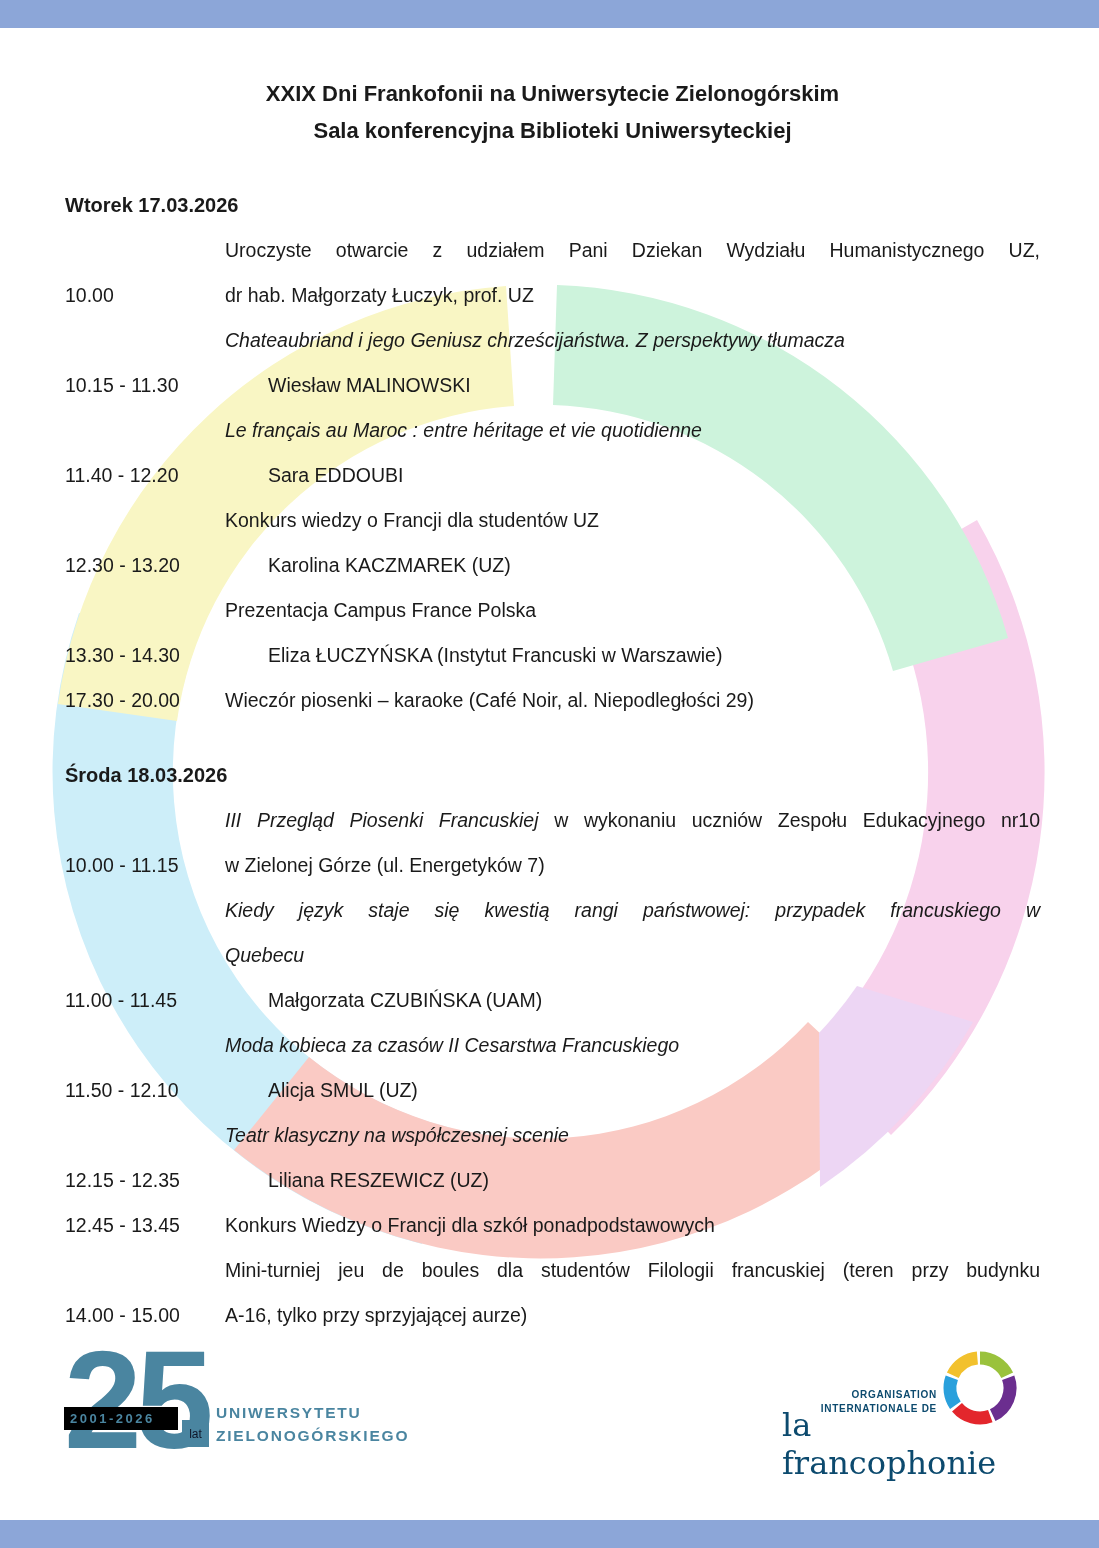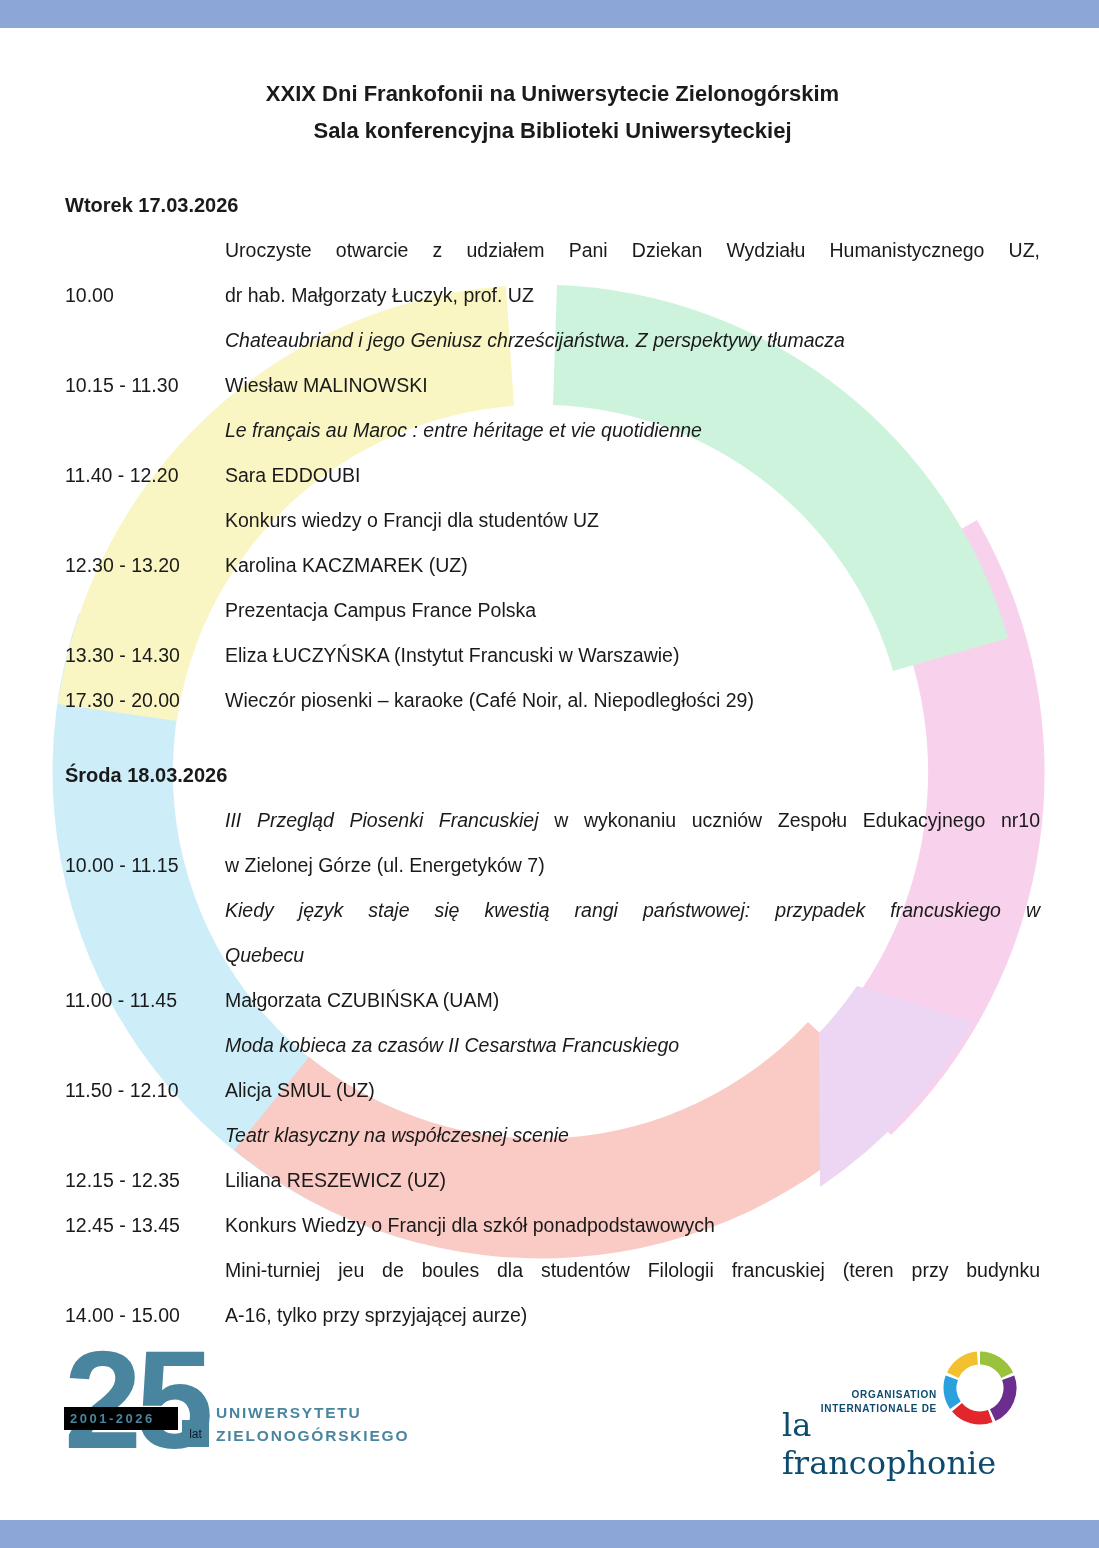--- a/index.html
+++ b/index.html
@@ -17,21 +17,21 @@
   .title{margin-top:47px;text-align:center;font-weight:bold;font-size:22px;line-height:37px;}
   .day-header{font-weight:bold;font-size:20px;line-height:45px;}
   .dh1{margin-top:34px;}
   .dh2{margin-top:30px;}
   .event{display:flex;align-items:flex-end;}
   .time{width:160px;flex:none;font-size:19.5px;line-height:45px;white-space:nowrap;}
   .ebody{flex:1;min-width:0;}
   .line{font-size:19.5px;line-height:45px;text-align:justify;}
   .fj{text-align-last:justify;}
   .it{font-style:italic;}
-  .speaker{font-size:19.5px;line-height:45px;}
+  .speaker{font-size:19.5px;line-height:45px;margin-left:43px;}
   .speaker:empty,.line:empty{display:none;}
 
   
   .uz{position:absolute;left:64px;top:1344px;width:420px;height:120px;z-index:2;color:#4a85a0;}
   .uz .num{font-size:140px;font-weight:bold;line-height:112px;letter-spacing:-6px;}
   .uz .band{position:absolute;left:0;top:63px;width:114px;height:23px;background:#000000;display:flex;align-items:center;}
   .uz .band span{font-size:13px;font-weight:bold;letter-spacing:2.5px;padding-left:6px;white-space:nowrap;}
   .uz .lat{position:absolute;left:118px;top:76px;width:27px;height:27px;background:#4a85a0;color:#0f172a;
            font-size:12px;display:flex;align-items:center;justify-content:center;}
   .uz .name{position:absolute;left:152px;top:57px;font-size:15.5px;font-weight:bold;letter-spacing:1.8px;line-height:23px;}

